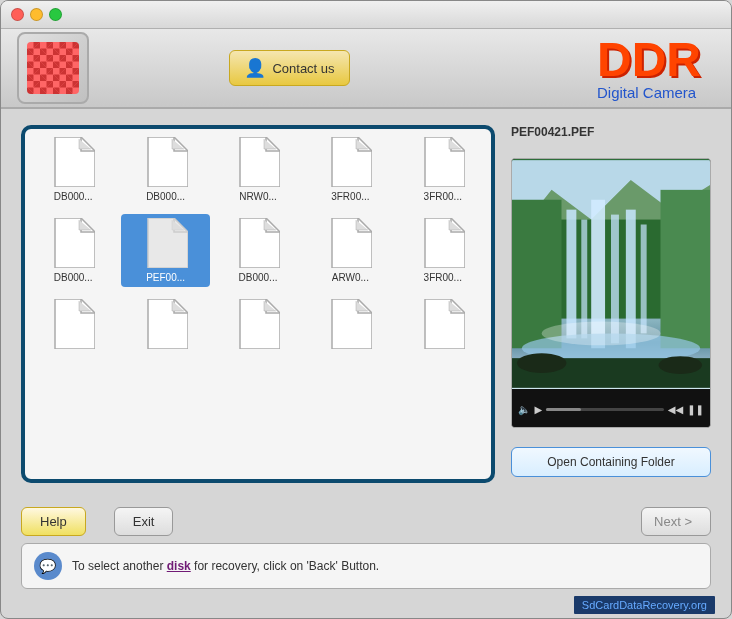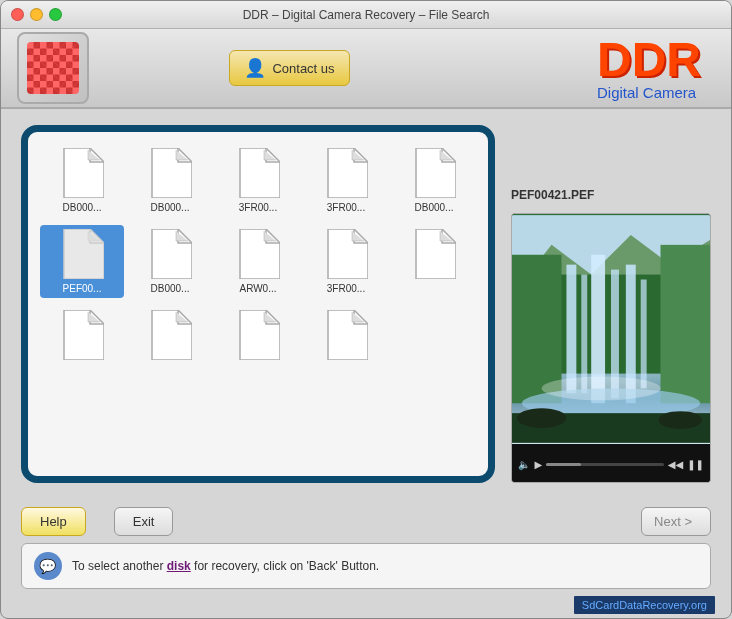--- a/index.html
+++ b/index.html
@@ -110,24 +110,24 @@
     .main {
       padding: 16px 20px;
       display: flex;
       gap: 16px;
       height: 390px;
     }
 
     
     .file-grid-container {
       flex: 1;
-      border: 7px solid #0c4a6e;
-      border-radius: 16px;
+      border: 4px solid #0c4a6e;
+      border-radius: 10px;
       background: #f5f5f5;
-      padding: 12px;
+      padding: 4px;
       overflow: hidden;
     }
     .file-grid {
       display: grid;
       grid-template-columns: repeat(5, 1fr);
       gap: 8px 4px;
     }
     .file-item {
       display: flex;
       flex-direction: column;
@@ -158,22 +158,21 @@
       overflow: hidden;
       text-overflow: ellipsis;
       white-space: nowrap;
     }
 
     
     .preview-panel {
       width: 200px;
       display: flex;
       flex-direction: column;
-      gap: 11px;
-      justify-content: flex-end;
+      gap: 19px;
     }
     .preview-filename {
       font-size: 12px;
       font-weight: bold;
       color: #333;
     }
     .preview-box {
       width: 200px;
       height: 270px;
       border: 1px solid #aaa;
@@ -333,21 +332,20 @@
 <body>
 
 <div class="app-window">
 
   <div class="titlebar">
     <div class="titlebar-buttons">
       <div class="titlebar-btn btn-red"></div>
       <div class="titlebar-btn btn-yellow"></div>
       <div class="titlebar-btn btn-green"></div>
     </div>
-    <span class="titlebar-title">DDR – Digital Camera Recovery – File Search</span>
   </div>
 
   <div class="header">
     <div class="logo-box">
       <div class="logo-checkerboard"></div>
     </div>
     <button class="contact-btn">
       <span class="contact-icon">👤</span>
       <span>Contact us</span>
     </button>
@@ -380,20 +378,29 @@
     </svg></div>
             <div class="file-label">DB000...</div>
           </div>
           <div class="file-item">
             <div class="file-icon"><svg viewBox="0 0 44 50" xmlns="http://www.w3.org/2000/svg">
       <path d="M4,0 L30,0 L44,14 L44,50 L4,50 Z" fill="white" stroke="#aaaaaa" stroke-width="1.5"></path>
       <path d="M30,0 L30,14 L44,14" fill="none" stroke="#aaaaaa" stroke-width="1.5"></path>
 
       <path d="M28,2 L28,12 L40,12" fill="#ddd" stroke="#aaaaaa" stroke-width="0.5"></path>
     </svg></div>
+            <div class="file-label">NRW0...</div>
+          </div>
+          <div class="file-item">
+            <div class="file-icon"><svg viewBox="0 0 44 50" xmlns="http://www.w3.org/2000/svg">
+      <path d="M4,0 L30,0 L44,14 L44,50 L4,50 Z" fill="white" stroke="#aaaaaa" stroke-width="1.5"></path>
+      <path d="M30,0 L30,14 L44,14" fill="none" stroke="#aaaaaa" stroke-width="1.5"></path>
+
+      <path d="M28,2 L28,12 L40,12" fill="#ddd" stroke="#aaaaaa" stroke-width="0.5"></path>
+    </svg></div>
             <div class="file-label">3FR00...</div>
           </div>
           <div class="file-item">
             <div class="file-icon"><svg viewBox="0 0 44 50" xmlns="http://www.w3.org/2000/svg">
       <path d="M4,0 L30,0 L44,14 L44,50 L4,50 Z" fill="white" stroke="#aaaaaa" stroke-width="1.5"></path>
       <path d="M30,0 L30,14 L44,14" fill="none" stroke="#aaaaaa" stroke-width="1.5"></path>
 
       <path d="M28,2 L28,12 L40,12" fill="#ddd" stroke="#aaaaaa" stroke-width="0.5"></path>
     </svg></div>
             <div class="file-label">3FR00...</div>
@@ -527,20 +534,21 @@
         <div class="preview-controls">
           <span class="ctrl-btn">🔈</span>
           <span class="ctrl-btn">▶</span>
           <div class="ctrl-bar">
             <div class="ctrl-bar-fill"></div>
           </div>
           <span class="ctrl-btn">◀◀</span>
           <span class="ctrl-btn">❚❚</span>
         </div>
       </div>
+      <button class="open-folder-btn">Open Containing Folder</button>
     </div>
   </div>
 
   <div class="bottom-bar">
     <button class="nav-btn help">Help</button>
     <button class="nav-btn">Exit</button>
     <div class="spacer"></div>
     <button class="nav-btn next">Next &gt;</button>
   </div>
 

